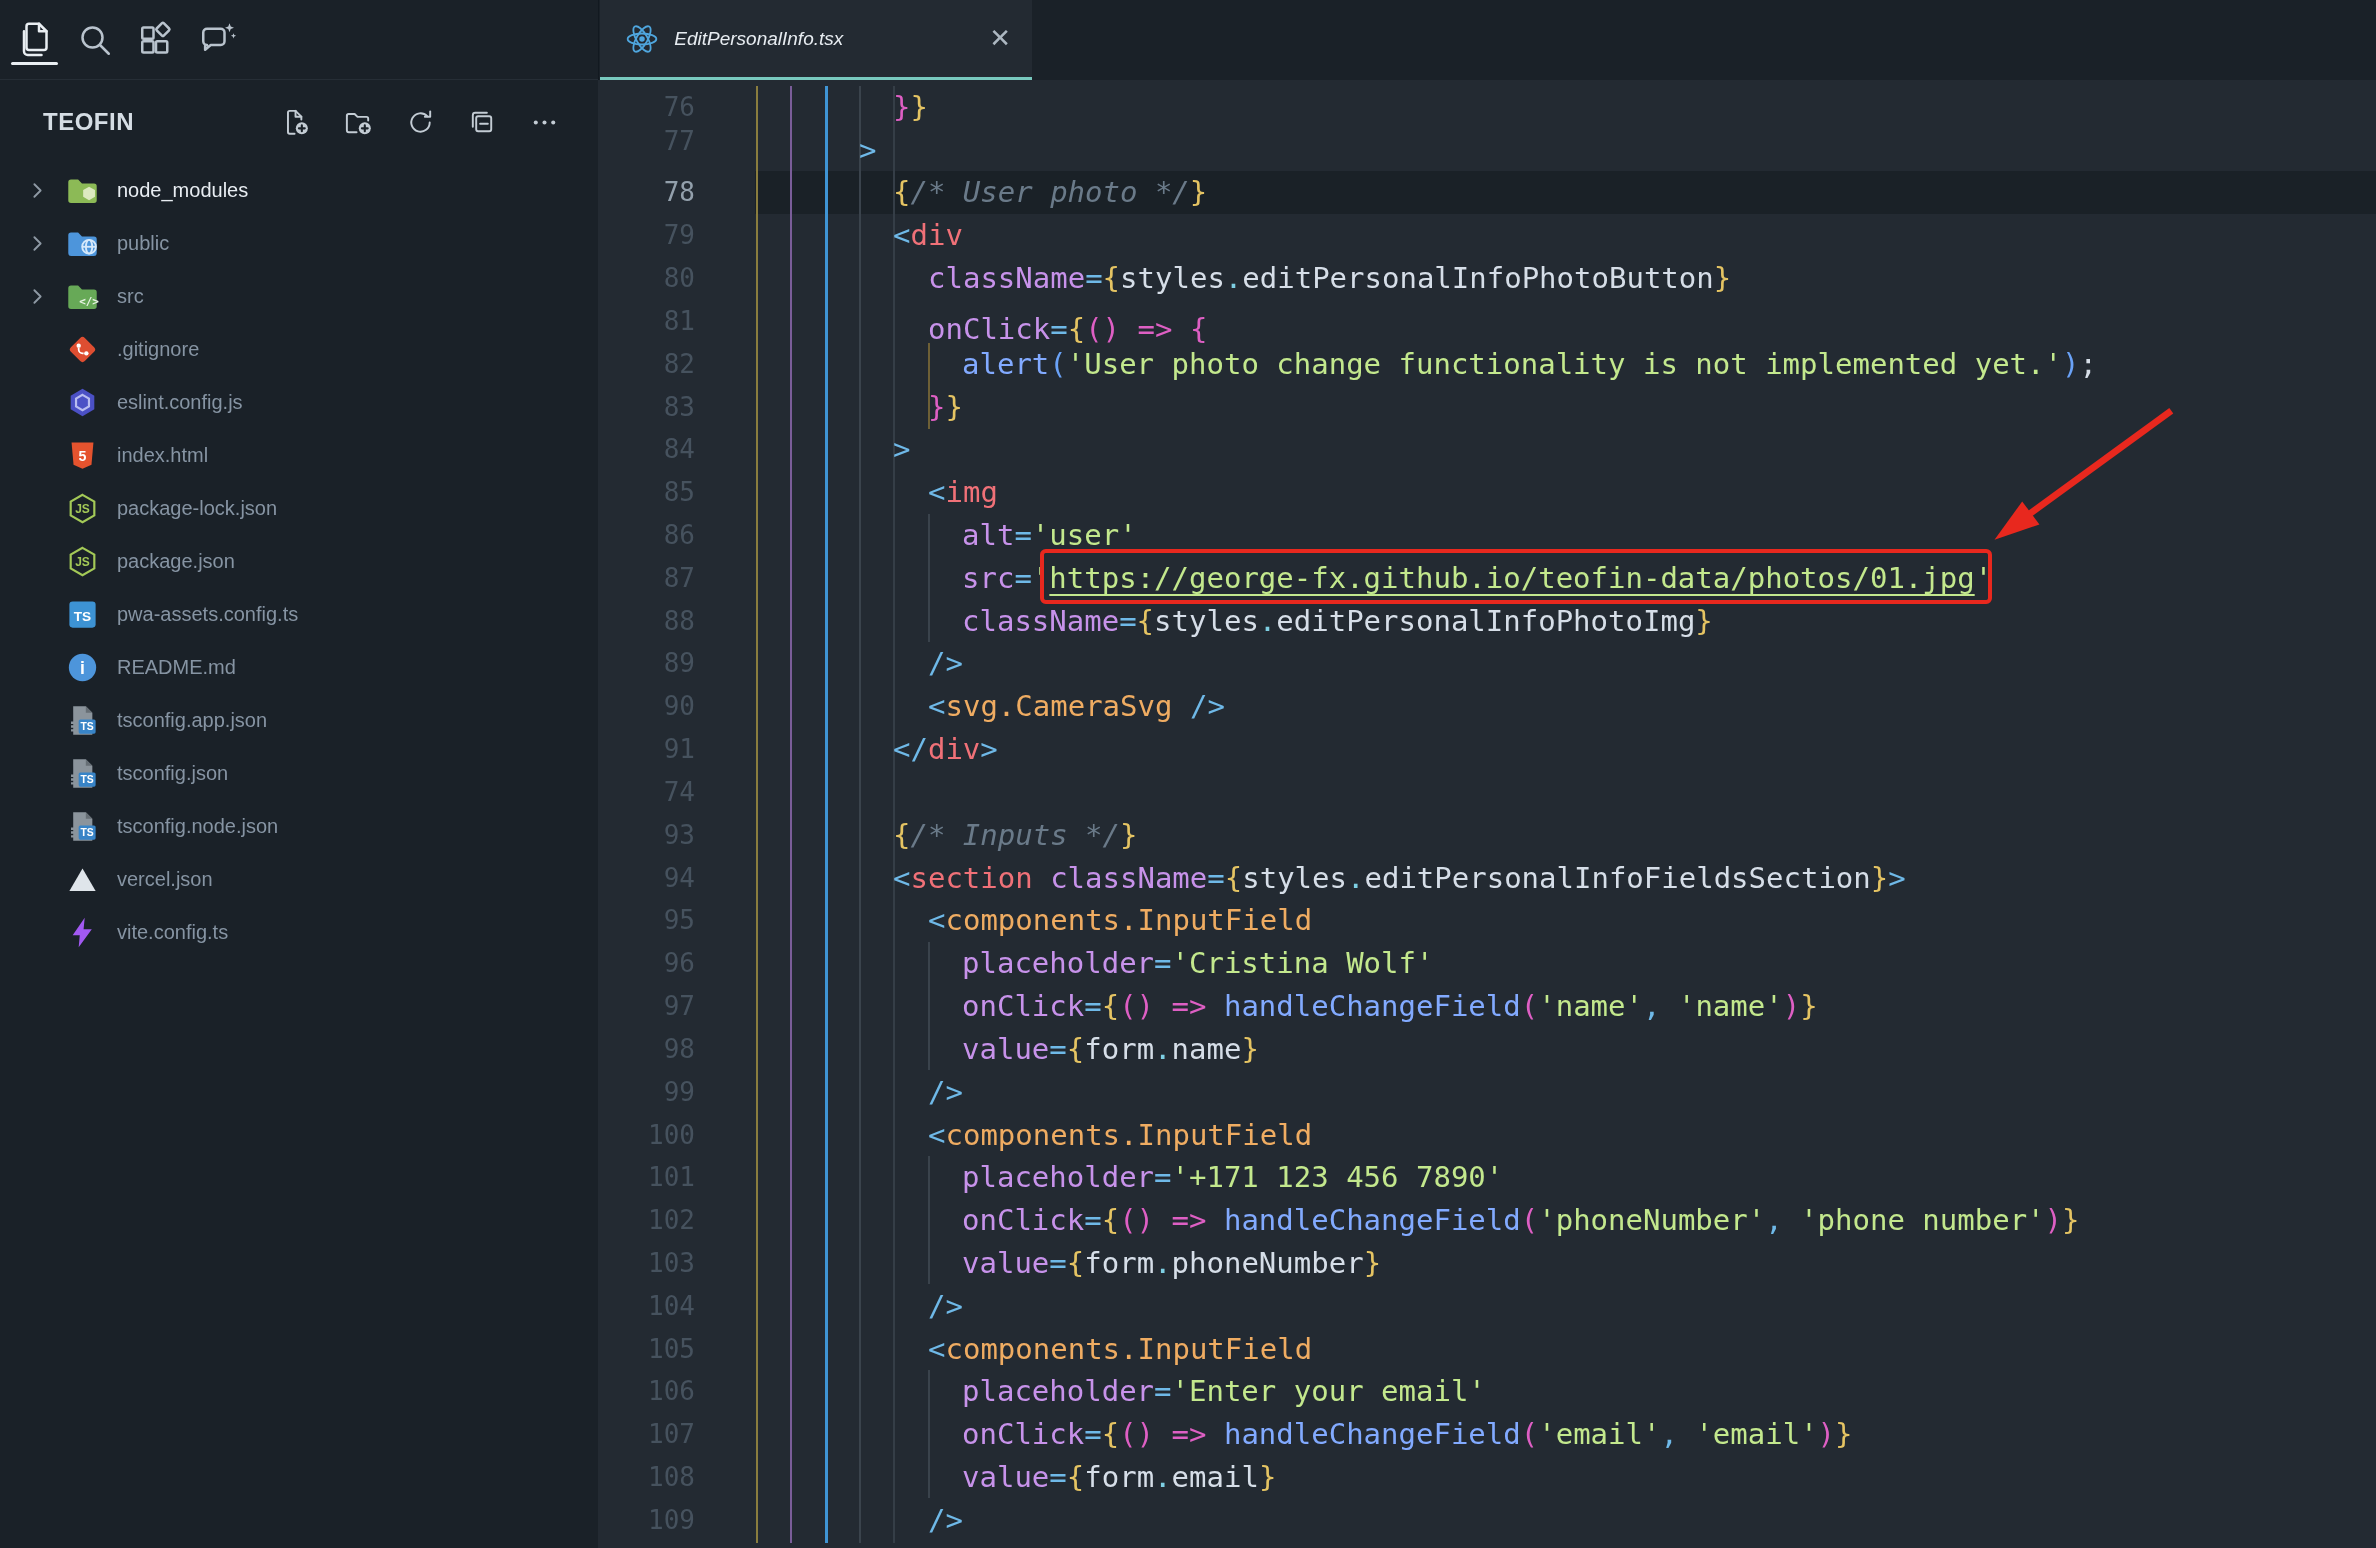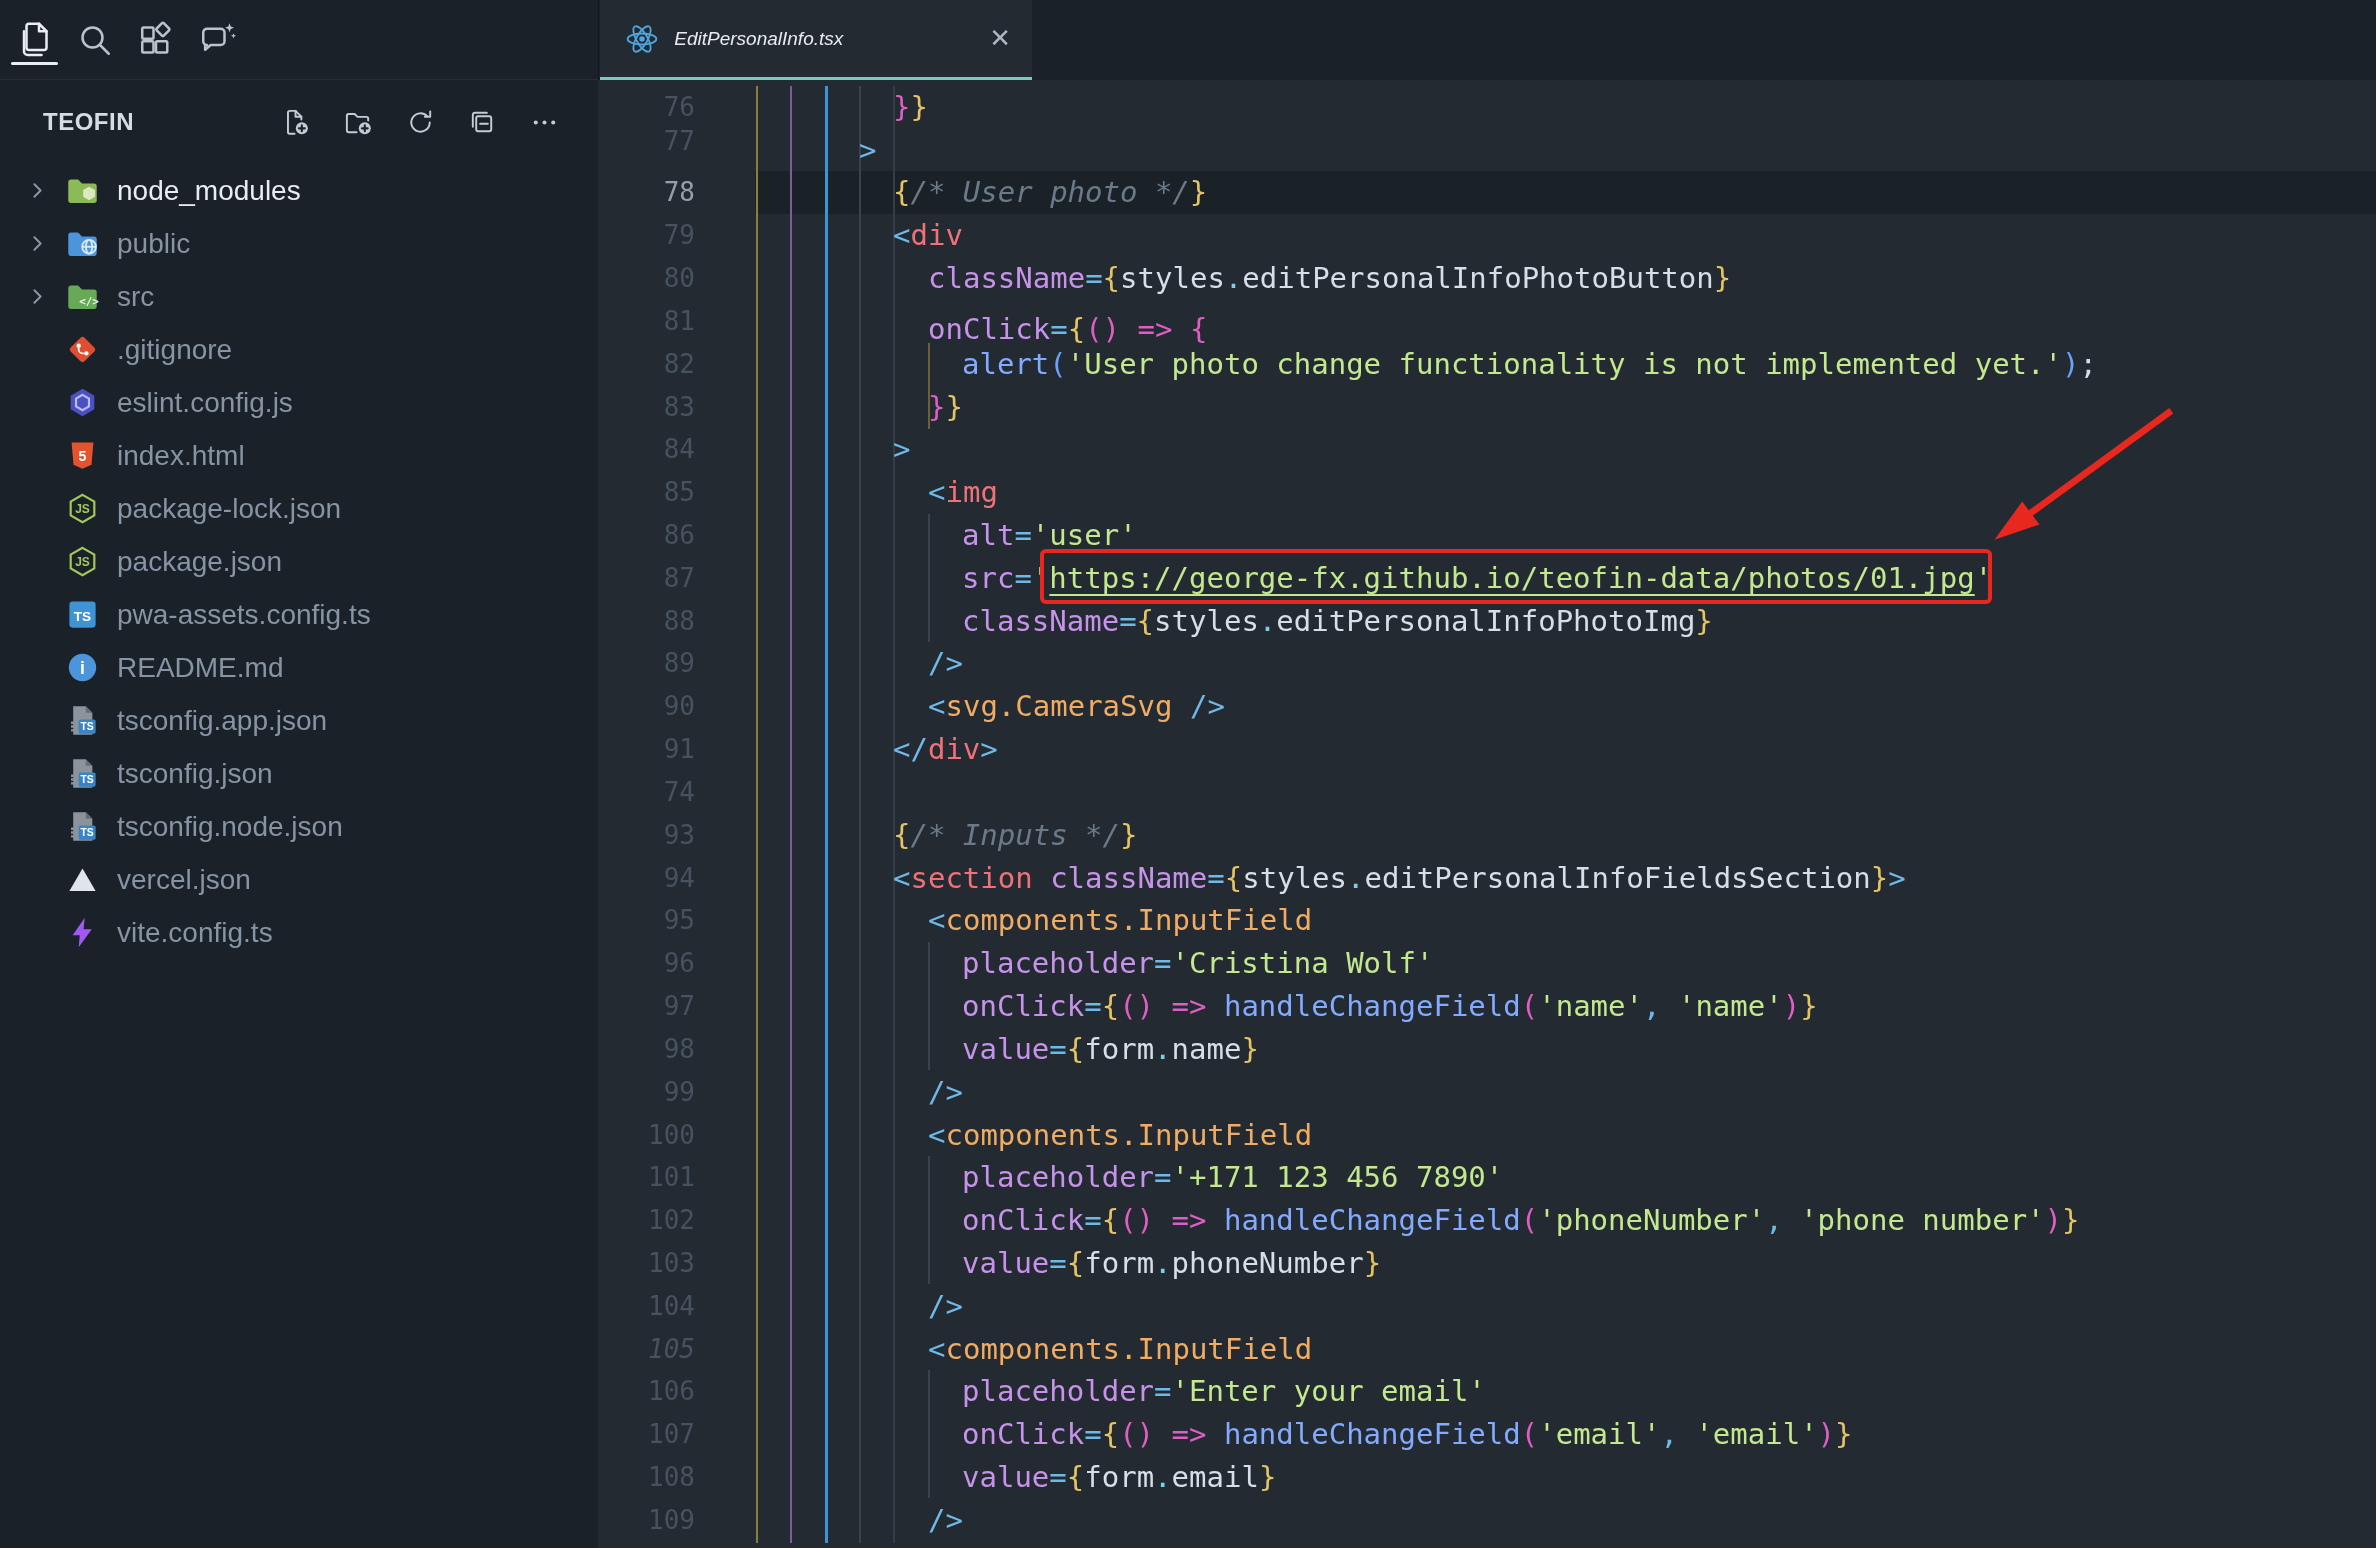--- a/index.html
+++ b/index.html
@@ -26,21 +26,21 @@
   .side-actions { margin-left:auto; margin-right:38px; display:flex; gap:31px; }
   .side-actions .hicon { width:31px; height:31px; color:#C3CCD4; cursor:pointer; }
   .side-actions .hicon svg { width:31px; height:31px; }
 
   .file-tree { position:absolute; left:0; top:164px; width:598px; }
   .tree-row { position:relative; height:53px; display:flex; align-items:center; cursor:pointer; }
   .tree-chevron { position:absolute; left:25px; width:25px; height:25px; color:#8D98A3; }
   .tree-chevron svg { width:25px; height:25px; }
   .tree-ic { position:absolute; left:65px; width:35px; height:35px; }
   .tree-ic svg { width:35px; height:35px; }
-  .tree-label { position:absolute; left:117px; font-size:28px; color:var(--c-label,#8694A3); }
+  .tree-label { position:absolute; left:117px; font-size:20px; color:var(--c-label,#8694A3); }
   .tree-label.bright { color:var(--c-labelBright,#E8EDF2); }
 
   
   .tabbar { position:absolute; left:598px; top:0; width:1778px; height:80px;
             background:var(--c-panel,#1A2128); border-left:1px solid #121920; }
   .tab { position:absolute; left:1px; top:0; width:432px; height:80px;
          background:var(--c-bg,#232A32); border-bottom:3.8px solid var(--c-teal,#78C9BE);
          display:flex; align-items:center; cursor:pointer; }
   .tab-reacticon { margin-left:25px; width:34px; height:34px; flex:0 0 auto; }
   .tab-title { margin-left:15.3px; font-size:19px; font-style:italic; color:#E7ECF1; }
@@ -357,21 +357,21 @@
       <div class="gutter-num" style="top: 1034px;">100</div>
       <div class="code-line" style="top: 1034px;"><span style="margin-left: 330px; display: inline-block;"><span class="sg-p">&lt;</span><span class="sg-c">components.InputField</span></span></div>
       <div class="gutter-num" style="top: 1076px;">101</div>
       <div class="code-line" style="top: 1076px;"><span style="margin-left: 364px; display: inline-block;"><span class="sg-a">placeholder</span><span class="sg-p">=</span><span class="sg-s">'+171 123 456 7890'</span></span></div>
       <div class="gutter-num" style="top: 1119px; text-align: right;">102</div>
       <div class="code-line" style="top: 1119px;"><span style="margin-left: 364px; display: inline-block;"><span class="sg-a">onClick</span><span class="sg-p">=</span><span class="sg-y">{</span><span class="sg-m">()</span><span class="sg-x"> </span><span class="sg-o">=&gt;</span><span class="sg-x"> </span><span class="sg-f">handleChangeField</span><span class="sg-m">(</span><span class="sg-s">'phoneNumber'</span><span class="sg-p">,</span><span class="sg-x"> </span><span class="sg-s">'phone number'</span><span class="sg-m">)</span><span class="sg-y">}</span></span></div>
       <div class="gutter-num" style="top: 1162px;">103</div>
       <div class="code-line" style="top: 1162px;"><span style="margin-left: 364px; display: inline-block;"><span class="sg-a">value</span><span class="sg-p">=</span><span class="sg-y">{</span><span class="sg-w">form</span><span class="sg-d">.</span><span class="sg-w">phoneNumber</span><span class="sg-y">}</span></span></div>
       <div class="gutter-num" style="top: 1205px;">104</div>
       <div class="code-line" style="top: 1205px;"><span style="margin-left: 330px; display: inline-block;"><span class="sg-p">/&gt;</span></span></div>
-      <div class="gutter-num" style="top: 1248px; font-style: italic;">105</div>
+      <div class="gutter-num" style="top: 1248px;">105</div>
       <div class="code-line" style="top: 1248px;"><span style="margin-left: 330px; display: inline-block;"><span class="sg-p">&lt;</span><span class="sg-c">components.InputField</span></span></div>
       <div class="gutter-num" style="top: 1290px;">106</div>
       <div class="code-line" style="top: 1290px;"><span style="margin-left: 364px; display: inline-block;"><span class="sg-a">placeholder</span><span class="sg-p">=</span><span class="sg-s">'Enter your email'</span></span></div>
       <div class="gutter-num" style="top: 1333px;">107</div>
       <div class="code-line" style="top: 1333px;"><span style="margin-left: 364px; display: inline-block;"><span class="sg-a">onClick</span><span class="sg-p">=</span><span class="sg-y">{</span><span class="sg-m">()</span><span class="sg-x"> </span><span class="sg-o">=&gt;</span><span class="sg-x"> </span><span class="sg-f">handleChangeField</span><span class="sg-m">(</span><span class="sg-s">'email'</span><span class="sg-p">,</span><span class="sg-x"> </span><span class="sg-s">'email'</span><span class="sg-m">)</span><span class="sg-y">}</span></span></div>
       <div class="gutter-num" style="top: 1376px;">108</div>
       <div class="code-line" style="top: 1376px;"><span style="margin-left: 364px; display: inline-block;"><span class="sg-a">value</span><span class="sg-p">=</span><span class="sg-y">{</span><span class="sg-w">form</span><span class="sg-d">.</span><span class="sg-w">email</span><span class="sg-y">}</span></span></div>
       <div class="gutter-num" style="top: 1419px;">109</div>
       <div class="code-line" style="top: 1419px;"><span style="margin-left: 330px; display: inline-block;"><span class="sg-p">/&gt;</span></span></div>
     </div>

